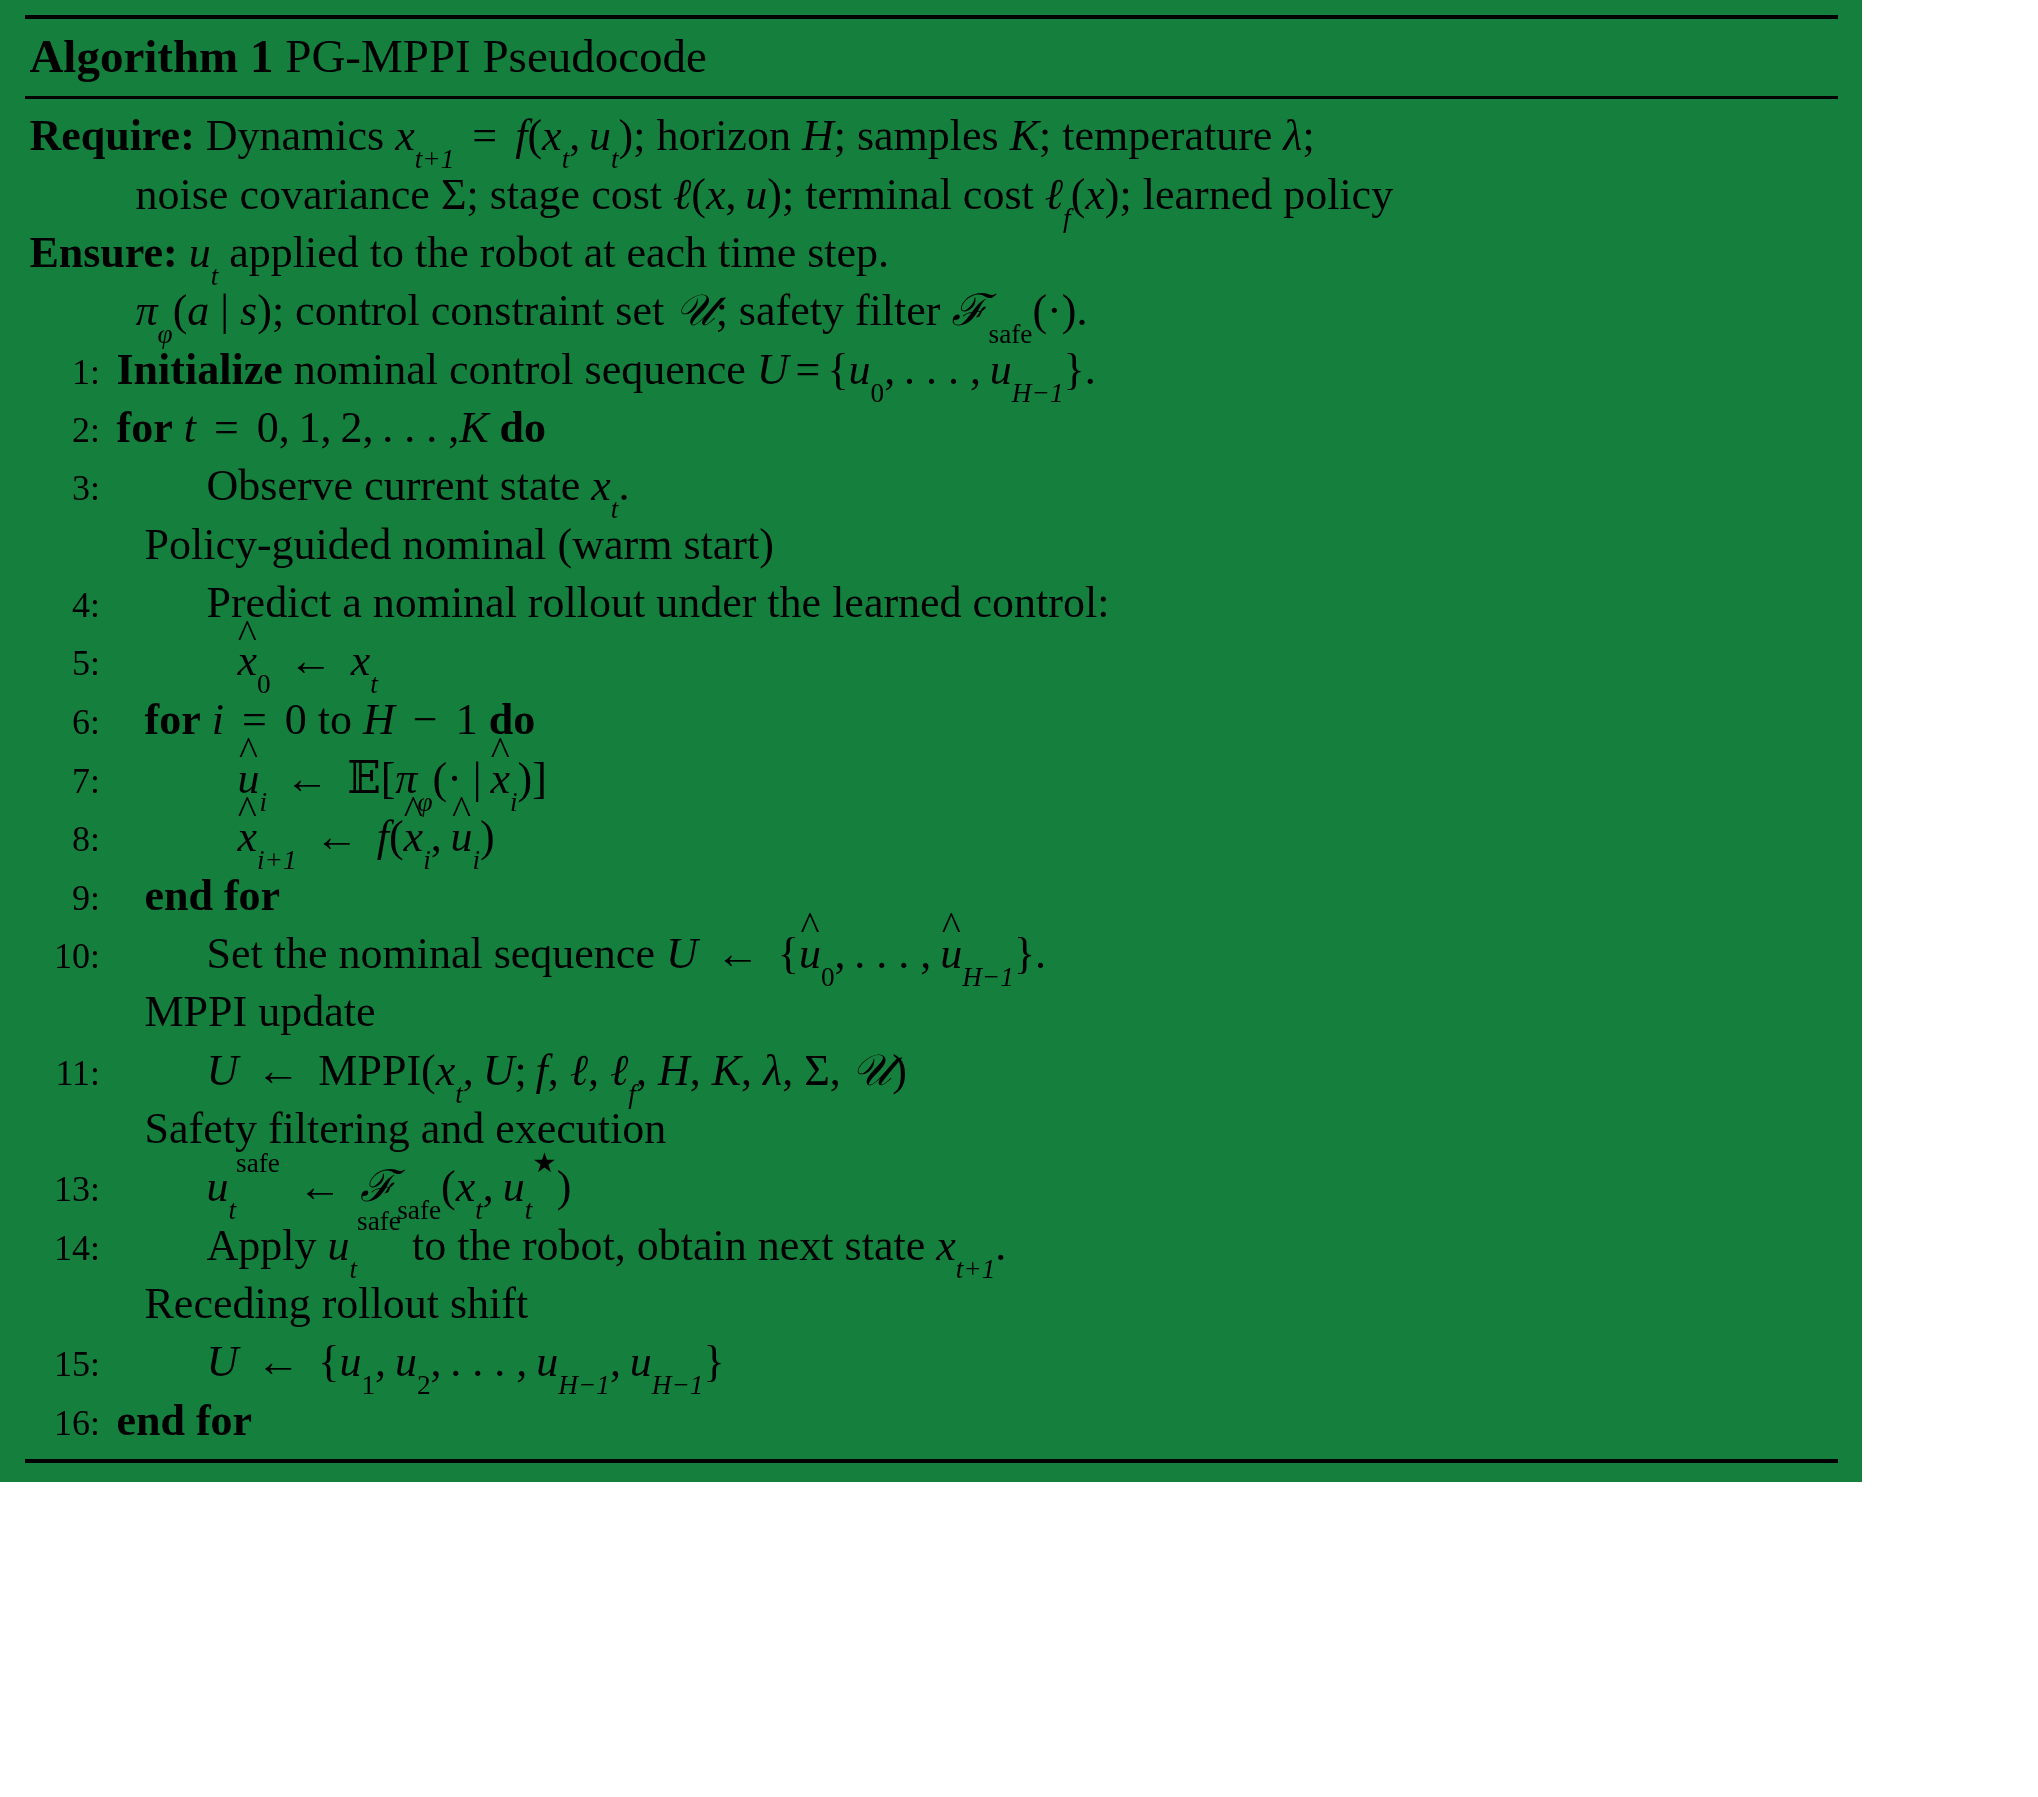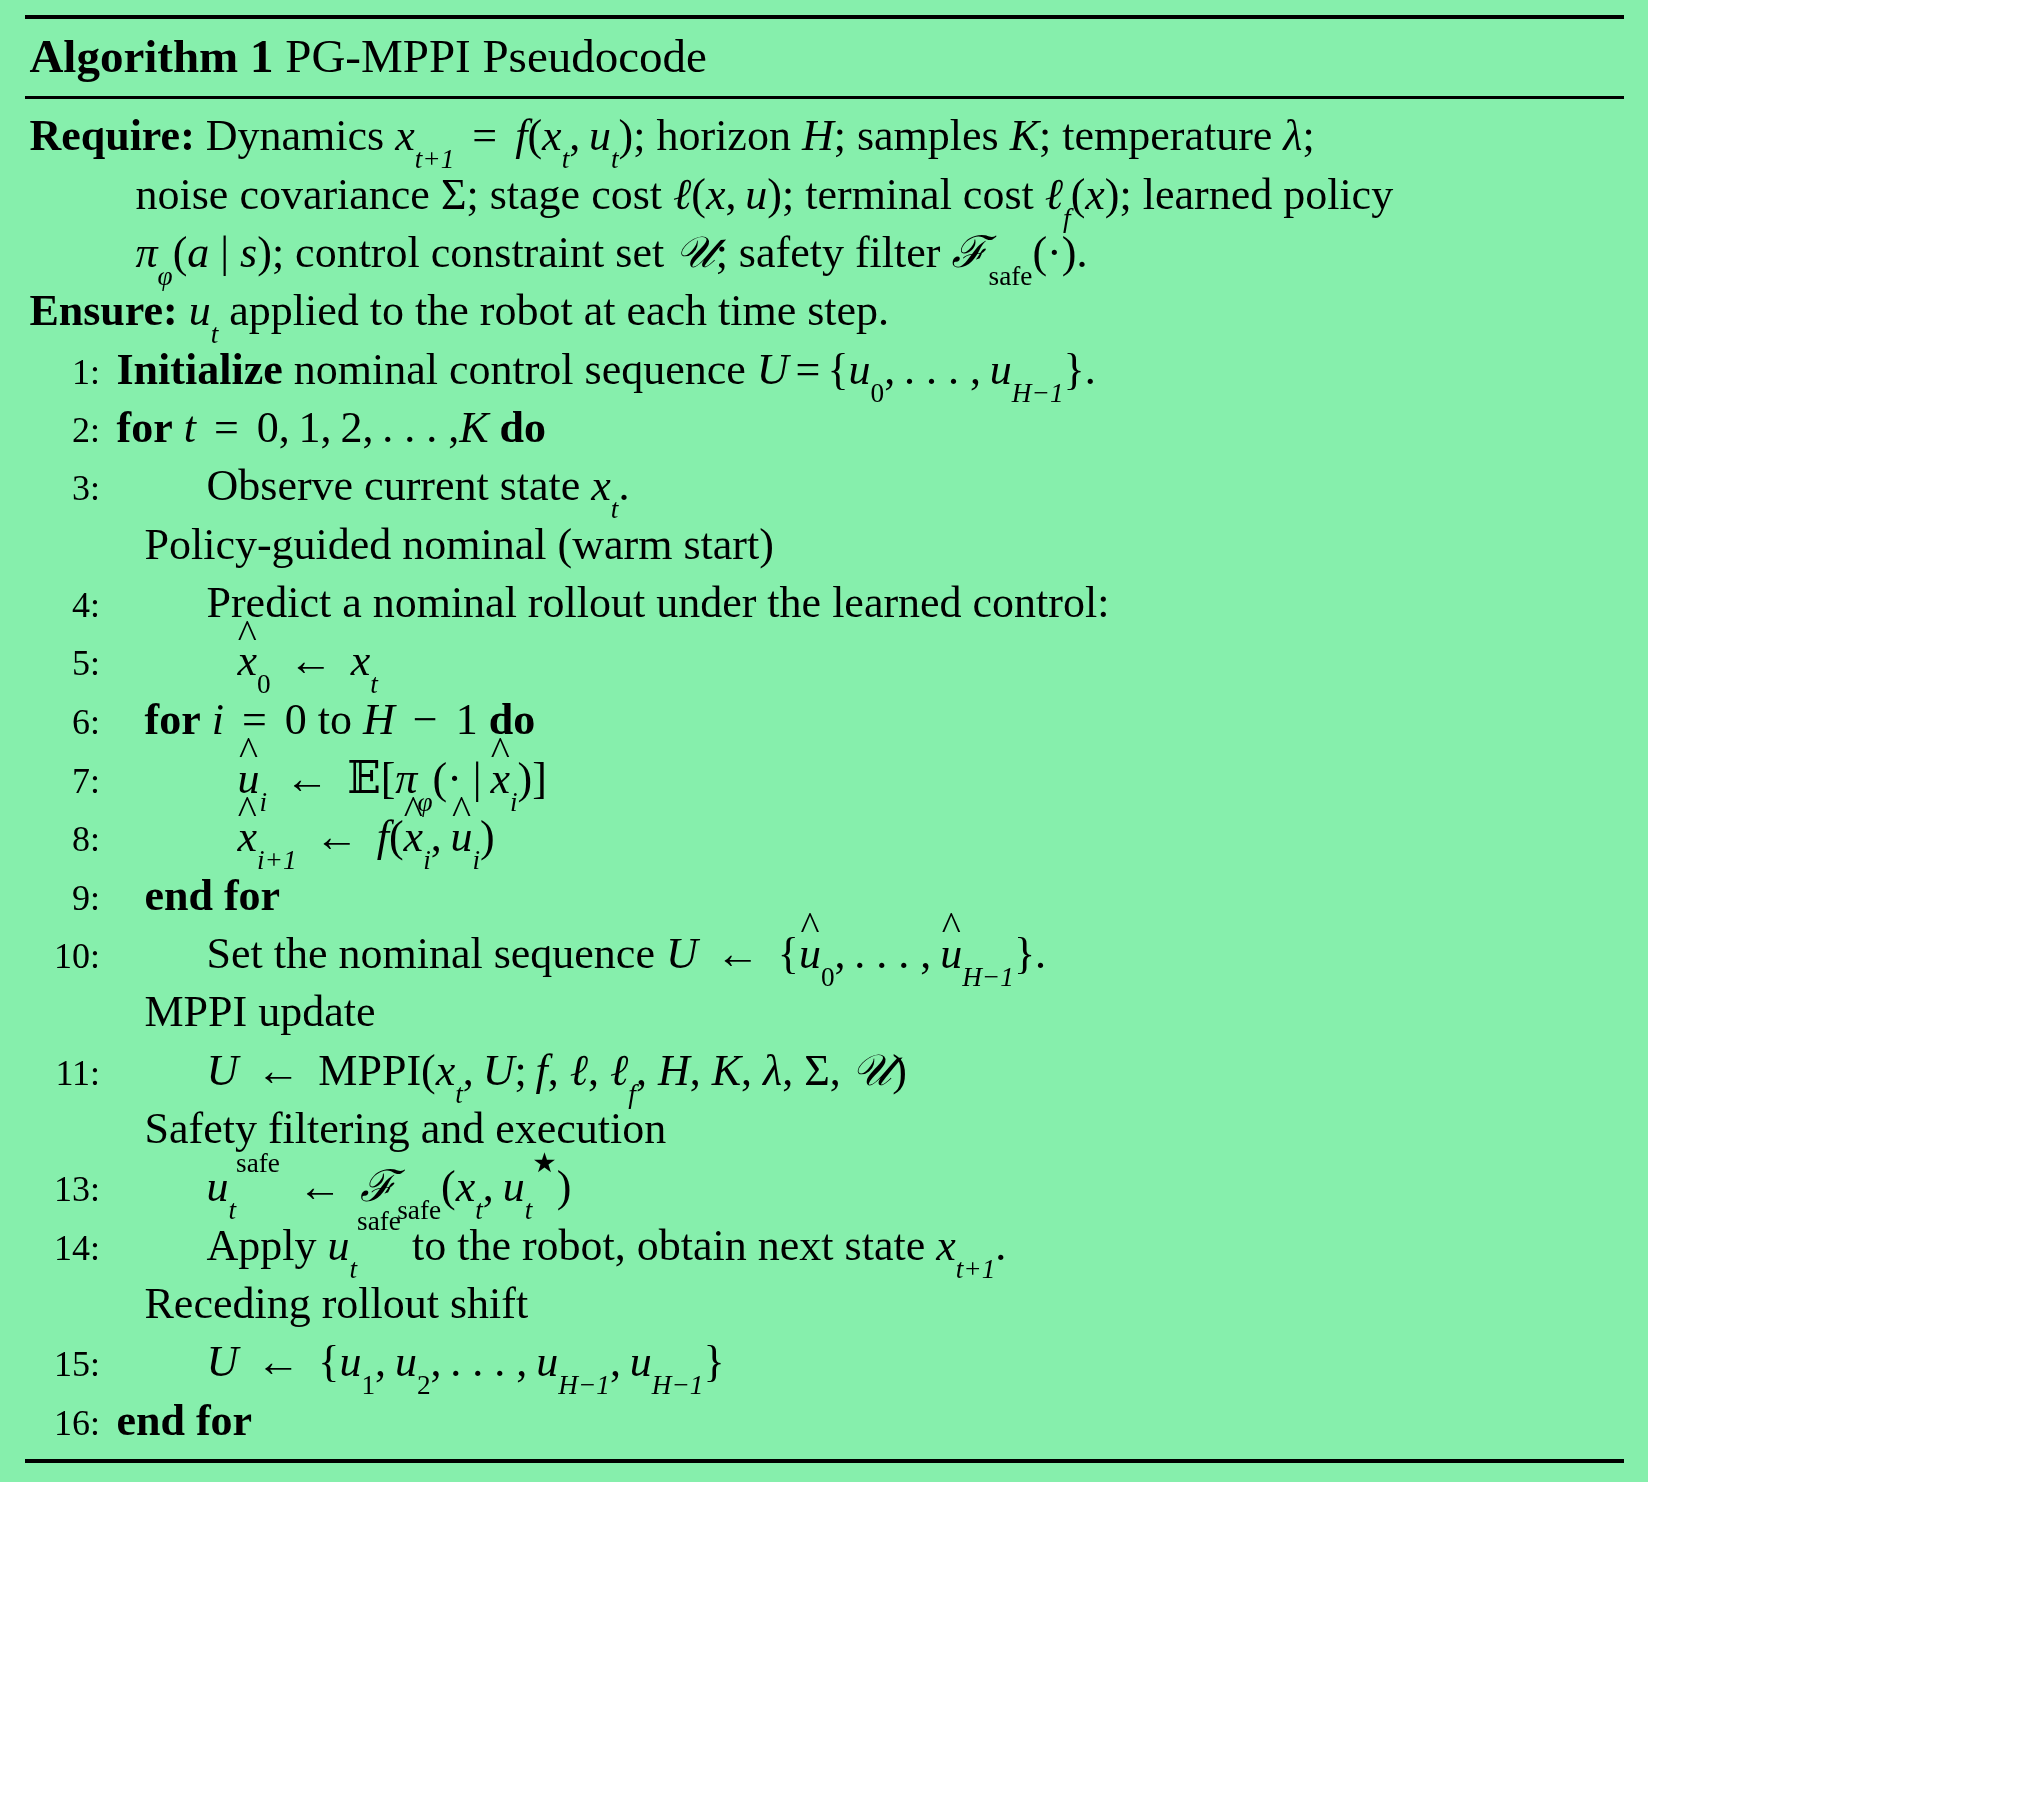--- a/index.html
+++ b/index.html
@@ -6,24 +6,24 @@
   html, body {
     margin: 0;
     padding: 0;
     background: #ffffff;
   }
   body {
     font-family: "Liberation Serif", "DejaVu Serif", serif;
     color: #000000;
   }
   #algorithm-figure {
-    width: 1648px;
+    width: 1862px;
     box-sizing: border-box;
     padding: 14.7px 24.5px 19.6px 24.5px;
-    background: #86efac;
+    background: #15803d;
   }
   
   .rule-thick {
     border: 0;
     border-top: 4.1px solid #000;
     margin: 0 0 0 0;
     width: 100%;
   }
   .rule-mid {
     border: 0;
@@ -144,28 +144,28 @@
     <div class="algo-row preamble">
 
       <span class="txt"><span class="kw">Require:</span> <span>Dynamics <span class="m">x</span><sub class="m">t+1</sub> <span class="op mu">=</span> <span class="m">f</span><span class="mu">(</span><span class="m">x</span><sub class="m">t</sub><span class="mu">, </span><span class="m">u</span><sub class="m">t</sub><span class="mu">)</span>; horizon <span class="m">H</span>; samples <span class="m">K</span>; temperature <span class="m">λ</span>;</span></span>
     </div>
 
     <div class="algo-row preamble-cont">
 
       <span class="txt">noise covariance <span class="mu">Σ</span>; stage cost <span class="m">ℓ</span><span class="mu">(</span><span class="m">x</span><span class="mu">, </span><span class="m">u</span><span class="mu">)</span>; terminal cost <span class="m">ℓ</span><sub class="m">f</sub><span class="mu">(</span><span class="m">x</span><span class="mu">)</span>; learned policy</span>
     </div>
 
+    <div class="algo-row preamble">
+
+      <span class="txt"><span class="kw">Ensure:</span> <span><span class="m">u</span><sub class="m">t</sub> applied to the robot at each time step.</span></span>
+    </div>
+
     <div class="algo-row preamble-cont">
 
       <span class="txt"><span class="m">π</span><sub class="m">φ</sub><span class="mu">(</span><span class="m">a</span> <span class="mu">|</span> <span class="m">s</span><span class="mu">)</span>; control constraint set <span class="cal">𝒰</span>; safety filter <span class="cal">ℱ</span><sub class="mu">safe</sub><span class="mu">(·).</span></span>
-    </div>
-
-    <div class="algo-row preamble">
-
-      <span class="txt"><span class="kw">Ensure:</span> <span><span class="m">u</span><sub class="m">t</sub> applied to the robot at each time step.</span></span>
     </div>
 
     <div class="algo-row">
       <span class="num">1:</span>
       <span class="txt ind-0"><span class="kw">Initialize</span> nominal control sequence <span class="m">U</span><span class="op mu">=</span><span class="mu">{</span><span class="m">u</span><sub class="mu">0</sub><span class="mu">, . . . , </span><span class="m">u</span><sub class="m">H−1</sub><span class="mu">}.</span></span>
     </div>
 
     <div class="algo-row">
       <span class="num">2:</span>
       <span class="txt ind-0"><span class="kw">for</span> <span class="m">t</span> <span class="op mu">=</span> <span class="mu">0, 1, 2, . . . ,</span><span class="m">K</span> <span class="kw">do</span></span>

